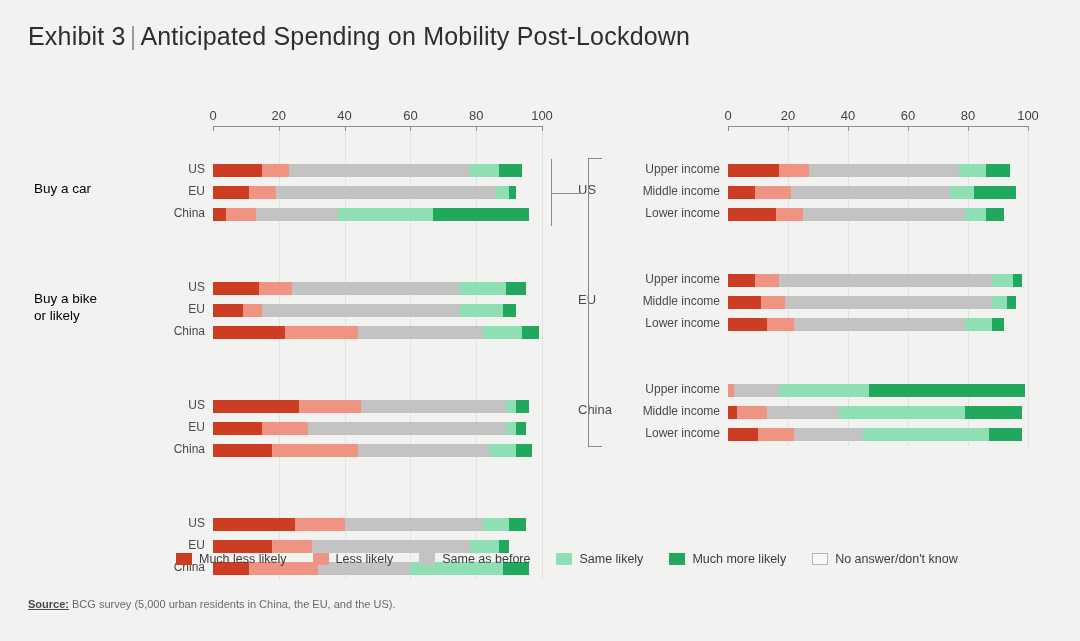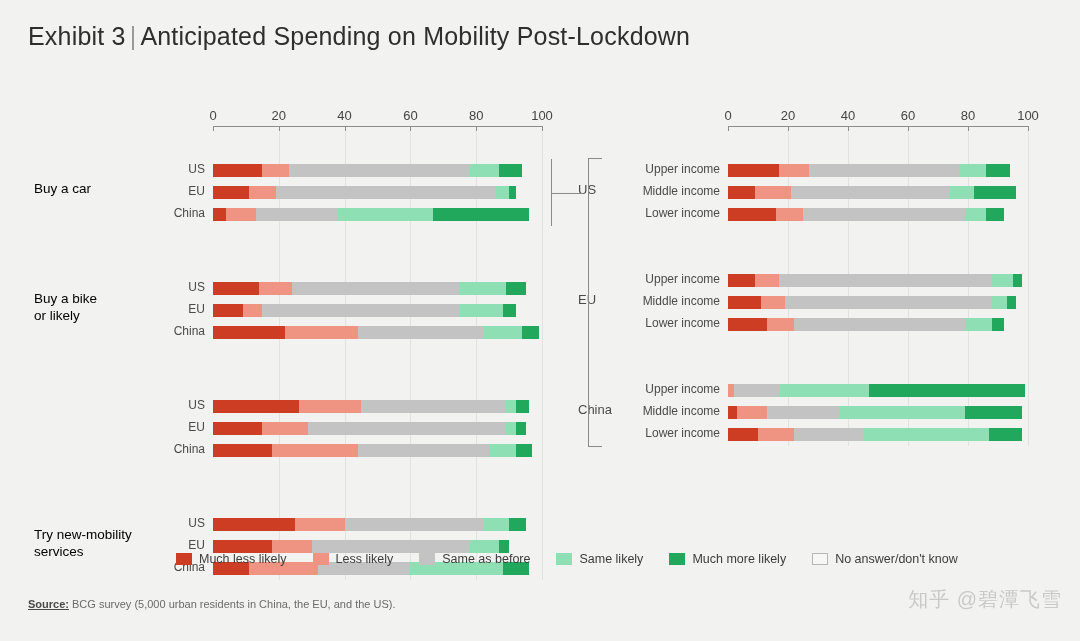--- a/index.html
+++ b/index.html
@@ -258,24 +258,20 @@
       <div class="row" style="left: 213px; top: 444px; width: 329px;">
         <div class="row-label">China</div>
         <div class="bar">
           <div class="seg" style="left: 0px; width: 36.19px; background: rgb(204, 61, 35);"></div>
           <div class="seg" style="left: 36.19px; width: 69.09px; background: rgb(239, 147, 130);"></div>
           <div class="seg same" style="left: 105.28px; width: 92.12px;"></div>
           <div class="seg" style="left: 197.4px; width: 92.12px; background: rgb(143, 223, 181);"></div>
           <div class="seg" style="left: 289.52px; width: 26.32px; background: rgb(33, 168, 92);"></div>
         </div>
       </div>
-      <div class="group-caption" style="left: 34px; top: 407.5px;">
-        <div>Try new-mobility</div>
-        <div>services</div>
-      </div>
     </div>
   <div class="panel" id="right-panel">
       <div class="axis" style="left: 0px; top: -10px; width: 100%;">
         <div class="tick-label" style="left: 168px;">0</div>
         <div class="tick-label" style="left: 228px;">20</div>
         <div class="tick-label" style="left: 288px;">40</div>
         <div class="tick-label" style="left: 348px;">60</div>
         <div class="tick-label" style="left: 408px;">80</div>
         <div class="tick-label" style="left: 468px;">100</div>
       </div>
@@ -418,14 +414,13 @@
         <span class="legend-swatch none"></span>
         <span class="legend-label">No answer/don't know</span>
       </div>
     </div>
 
   <div class="footer">
     <b>Source:</b>
     <span>BCG survey (5,000 urban residents in China, the EU, and the US).</span>
   </div>
 
-  <div class="watermark">知乎 @碧潭飞雪</div>
 </div>
 
 </body></html>

